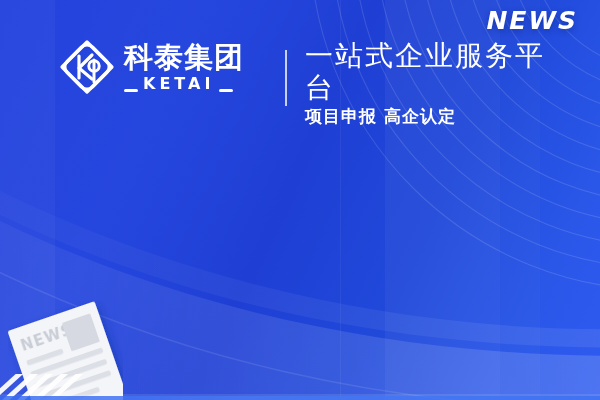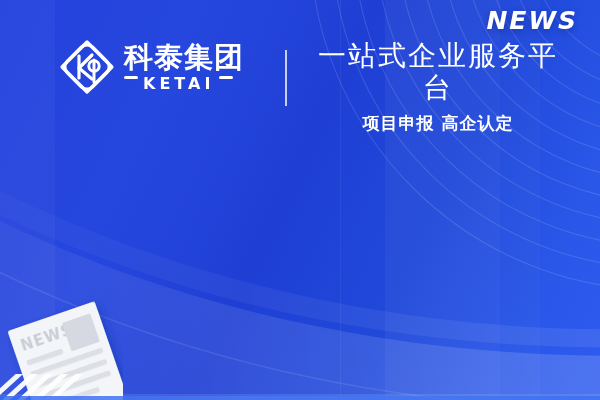--- a/index.html
+++ b/index.html
@@ -48,40 +48,40 @@
 
   
   .header{position:absolute;left:0;top:36px;width:571px;height:78px;}
   .logo-block{position:absolute;left:58px;top:2px;display:flex;align-items:center;}
   .logo-mark{width:58px;height:58px;flex:0 0 58px;}
   .logo-text{margin-left:8px;}
   .logo-cn{
     font-size:29px;font-weight:bold;color:#fff;letter-spacing:1px;line-height:1;
     font-family:"DejaVu Sans","Liberation Sans",sans-serif;
   }
-  .logo-en-row{display:flex;align-items:flex-start;margin-top:4px;}
+  .logo-en-row{display:flex;align-items:flex-end;margin-top:4px;}
   .logo-dash{height:3px;background:#fff;border-radius:2px;}
   .dash-l{width:14px;}
   .dash-r{width:14px;}
   .logo-en{
     font-size:16px;font-weight:bold;color:#fff;letter-spacing:4px;
     margin:0 5px;line-height:1;
     font-family:"DejaVu Sans","Liberation Sans",sans-serif;
   }
 
   .divider{position:absolute;left:285px;top:14px;width:2px;height:56px;
     background:rgba(255,255,255,.75);}
 
-  .tagline{position:absolute;left:305px;top:4px;text-align:center;}
+  .tagline{position:absolute;left:305px;top:4px;}
   .tagline-main{
     font-size:28px;color:#ffffff;letter-spacing:2px;line-height:1.15;
     font-family:"DejaVu Sans","Liberation Sans",sans-serif;font-weight:300;
   }
   .tagline-sub{
-    font-size:17px;color:#ffffff;letter-spacing:1px;margin-top:10px;line-height:1.15;
+    font-size:17px;color:#ffffff;letter-spacing:1px;margin-top:3px;line-height:1.15;
     font-family:"DejaVu Sans","Liberation Sans",sans-serif;font-weight:bold;
   }
 
   
   .headline{
     position:absolute;left:64px;top:152px;width:512px;
     font-size:33px;font-weight:bold;color:#ffffff;
     line-height:1.38;letter-spacing:0px;
     font-family:"DejaVu Sans","Liberation Sans",sans-serif;
     text-shadow:0 1px 3px rgba(12,30,110,.30);

